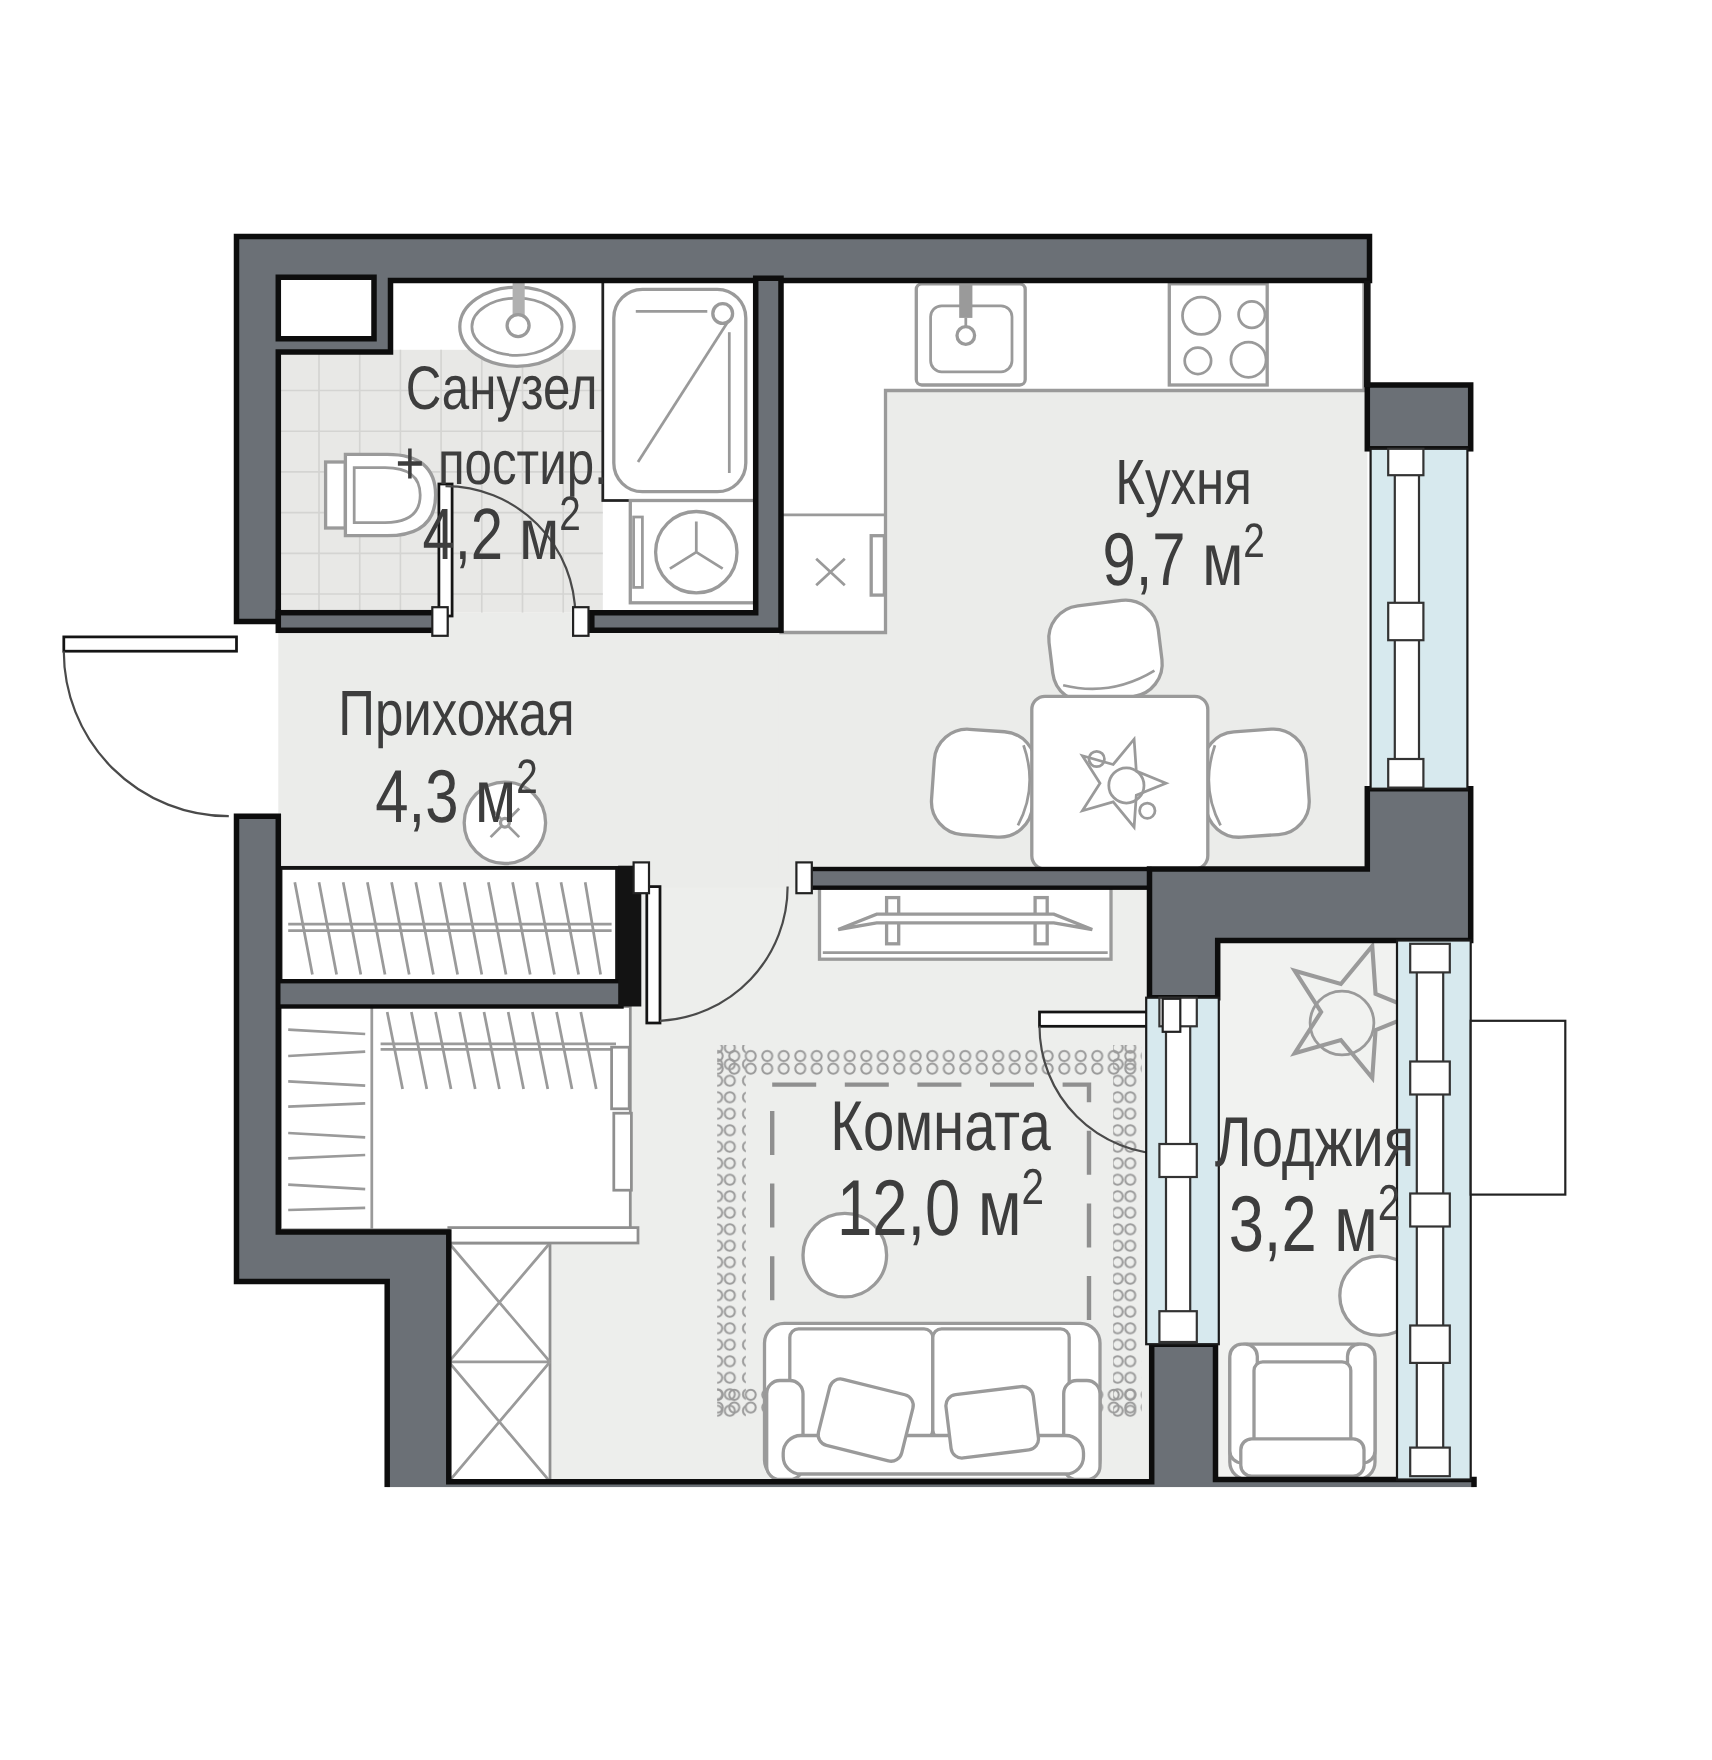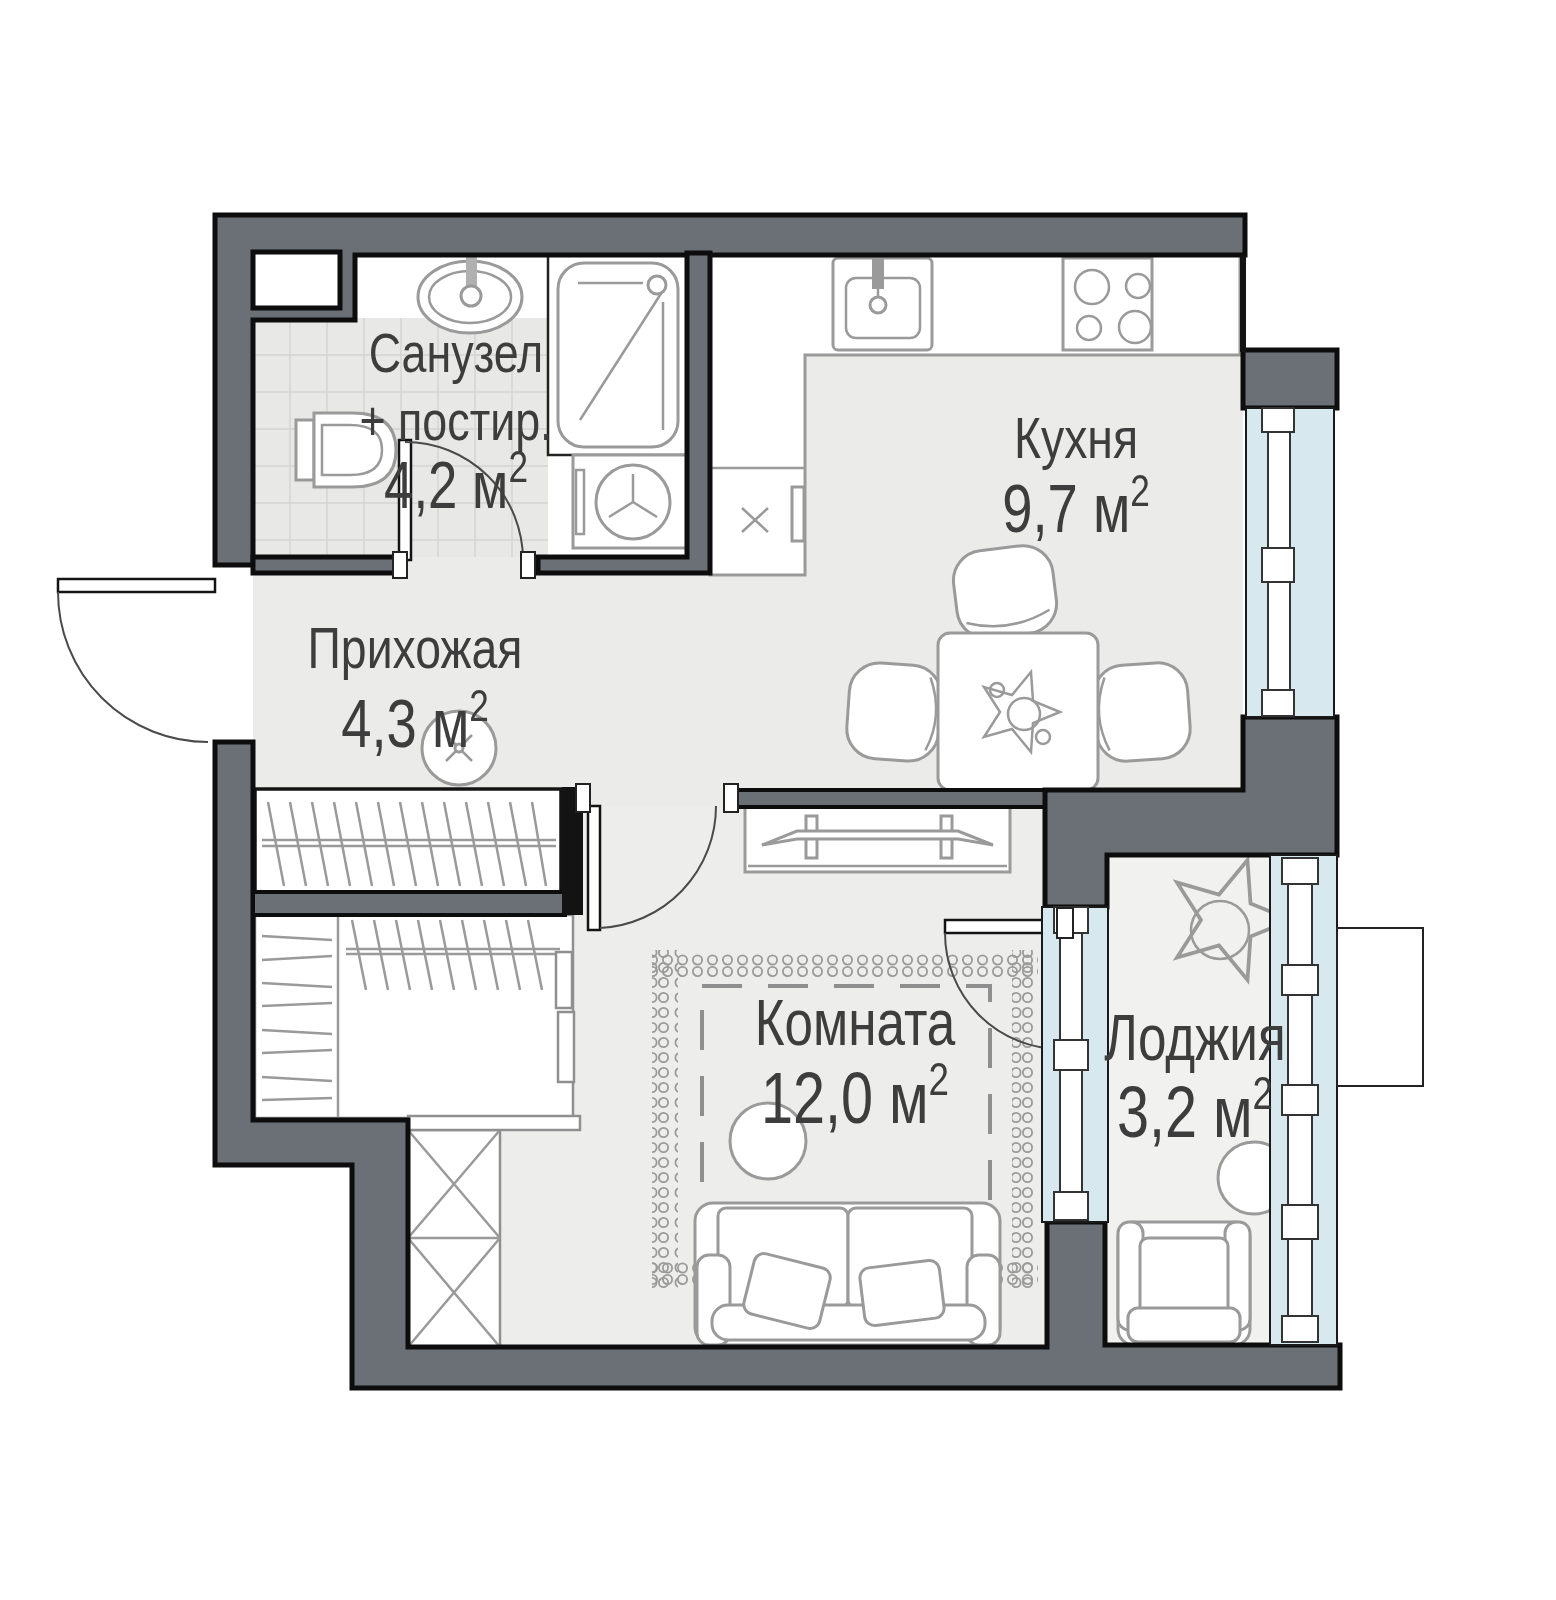--- a/index.html
+++ b/index.html
@@ -1,16 +1,16 @@
 <!DOCTYPE html>
 <html><head>
 <meta charset="utf-8">
 <style>
   html,body{margin:0;padding:0;background:#ffffff;}
-  .stage{position:relative;width:1556px;height:1600px;background:#fff;overflow:hidden;}
+  .stage{position:relative;width:1556px;height:1352px;background:#fff;overflow:hidden;}
   svg{position:absolute;left:0;top:0;}
   svg text{font-family:"Liberation Sans", sans-serif; fill:#3d3d3d;}
   .wall{stroke:#0d0d0d;stroke-width:5;stroke-linejoin:miter;}
   .wall-thin{stroke:#0d0d0d;stroke-width:4;}
   .blackpiece{fill:#131313;stroke:none;}
   .floor-hall{fill:#ebecea;}
   .floor-kitchen{fill:#ebecea;}
   .floor-room{fill:#edeeec;}
   .floor-loggia{fill:#f1f2f0;}
   .floor-bath{fill:#ffffff;}

